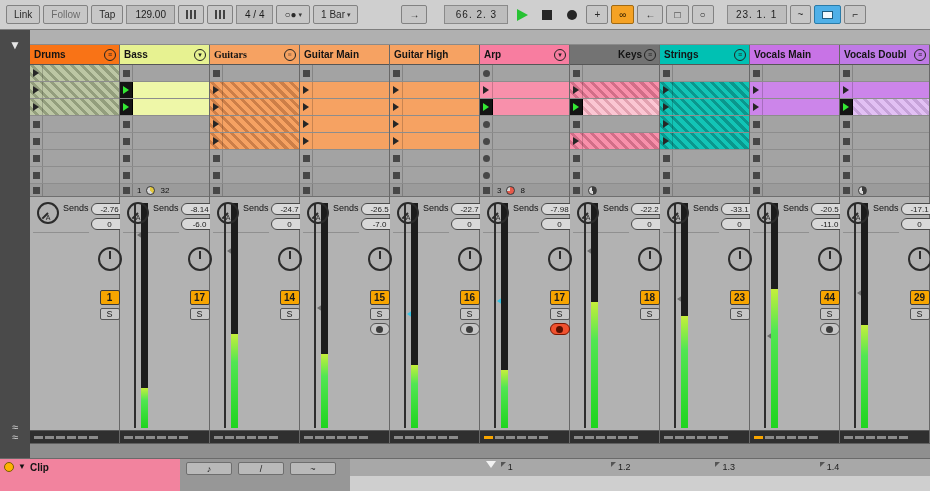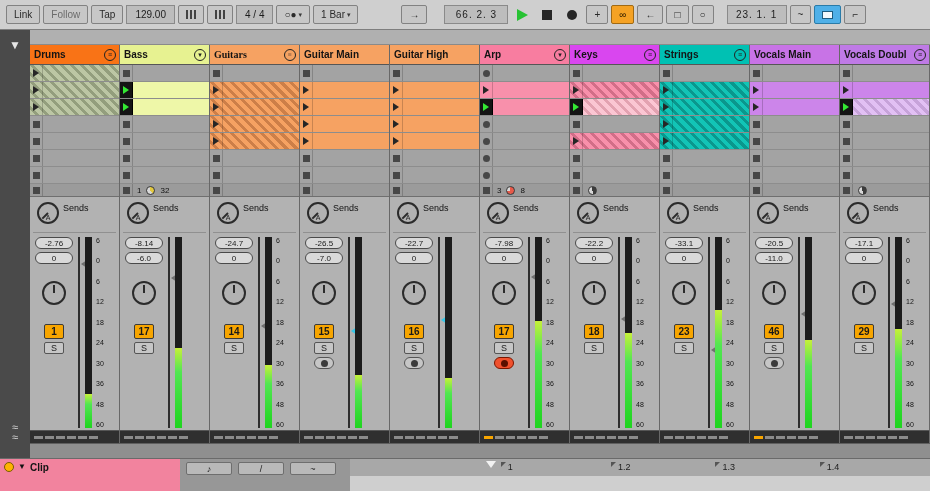--- a/index.html
+++ b/index.html
@@ -49,21 +49,21 @@
   .tri{display:block;width:0;height:0;border-top:4px solid transparent;border-bottom:4px solid transparent;border-left:6px solid #262626;}
   .tri.green{border-left-color:#33e833;}
 
   .strow{height:13px;flex:none;display:flex;align-items:center;background:#9b9b9b;border-bottom:1px solid #6f6f6f;font-size:8px;color:#111;}
   .strow .sbtn{height:100%;}
   .spos{margin-left:4px;}
   .pie{width:9px;height:9px;border-radius:50%;border:1px solid #3a3a3a;margin-left:5px;display:block;}
   .slen{margin-left:5px;}
 
   
-  .mixer{height:233px;flex:none;display:flex;flex-direction:column;background:#b2b2b2;padding:2px 3px 2px 3px;}
+  .mixer{height:233px;flex:none;display:flex;flex-direction:row;background:#b2b2b2;padding:2px 3px 2px 3px;}
   .sends{height:34px;flex:none;display:flex;align-items:flex-start;gap:4px;padding:3px 0 0 4px;border-bottom:1px solid #909090;}
   .slab{font-size:9px;color:#111;padding-top:1px;}
   .knob{border-radius:50%;border:2px solid #2b2b2b;position:relative;background:transparent;}
   .sknob{width:22px;height:22px;flex:none;}
   .pknob{width:24px;height:24px;margin-top:14px;}
   .kptr{position:absolute;left:50%;top:50%;width:2px;height:8px;background:#2b2b2b;transform-origin:top center;transform:translateX(-50%) rotate(45deg);}
   .kptr.up{transform:translateX(-50%) rotate(180deg);}
   .klab{position:absolute;left:0;right:0;bottom:1px;text-align:center;font-size:7px;color:#222;}
   .fzone{flex:1;display:flex;padding-top:4px;min-height:0;}
   .lcol{width:42px;flex:none;display:flex;flex-direction:column;align-items:center;gap:3px;}
@@ -735,21 +735,21 @@
             <div class="mini">
               <i class="dash orange"></i>
               <i class="dash"></i>
               <i class="dash"></i>
               <i class="dash"></i>
               <i class="dash"></i>
               <i class="dash"></i>
             </div>
           </div>
           <div class="track">
-            <div class="thead" style="background: #d946ef;">
+            <div class="thead" style="background: #737373; text-align: right;">
               <span class="tname">Keys</span>
               <span class="hic">≡</span>
             </div>
             <div class="slot">
               <span class="sbtn">
                 <i class="sq"></i>
               </span>
               <span class="sbody"></span>
             </div>
             <div class="slot" style="background: repeating-linear-gradient(45deg, rgb(248, 144, 171) 0px, rgb(248, 144, 171) 4px, rgb(210, 110, 136) 4px, rgb(210, 110, 136) 7px);">
@@ -1001,21 +1001,21 @@
                 </div>
                 <span class="slab">Sends</span>
               </div>
               <div class="fzone">
                 <div class="lcol">
                   <div class="vbox">-20.5</div>
                   <div class="vbox">-11.0</div>
                   <div class="knob pknob">
                     <i class="kptr up"></i>
                   </div>
-                  <div class="numbtn">46</div>
+                  <div class="numbtn">44</div>
                   <div class="solobtn">S</div>
                   <div class="armbtn">
                     <i class="armdot"></i>
                   </div>
                 </div>
                 <div class="mzone">
                   <i class="fline"></i>
                   <i class="fhandle" style="top: calc(40.2% - 4px);"></i>
                   <i class="mbar">
                     <i class="mfill" style="height: 46%;"></i>

